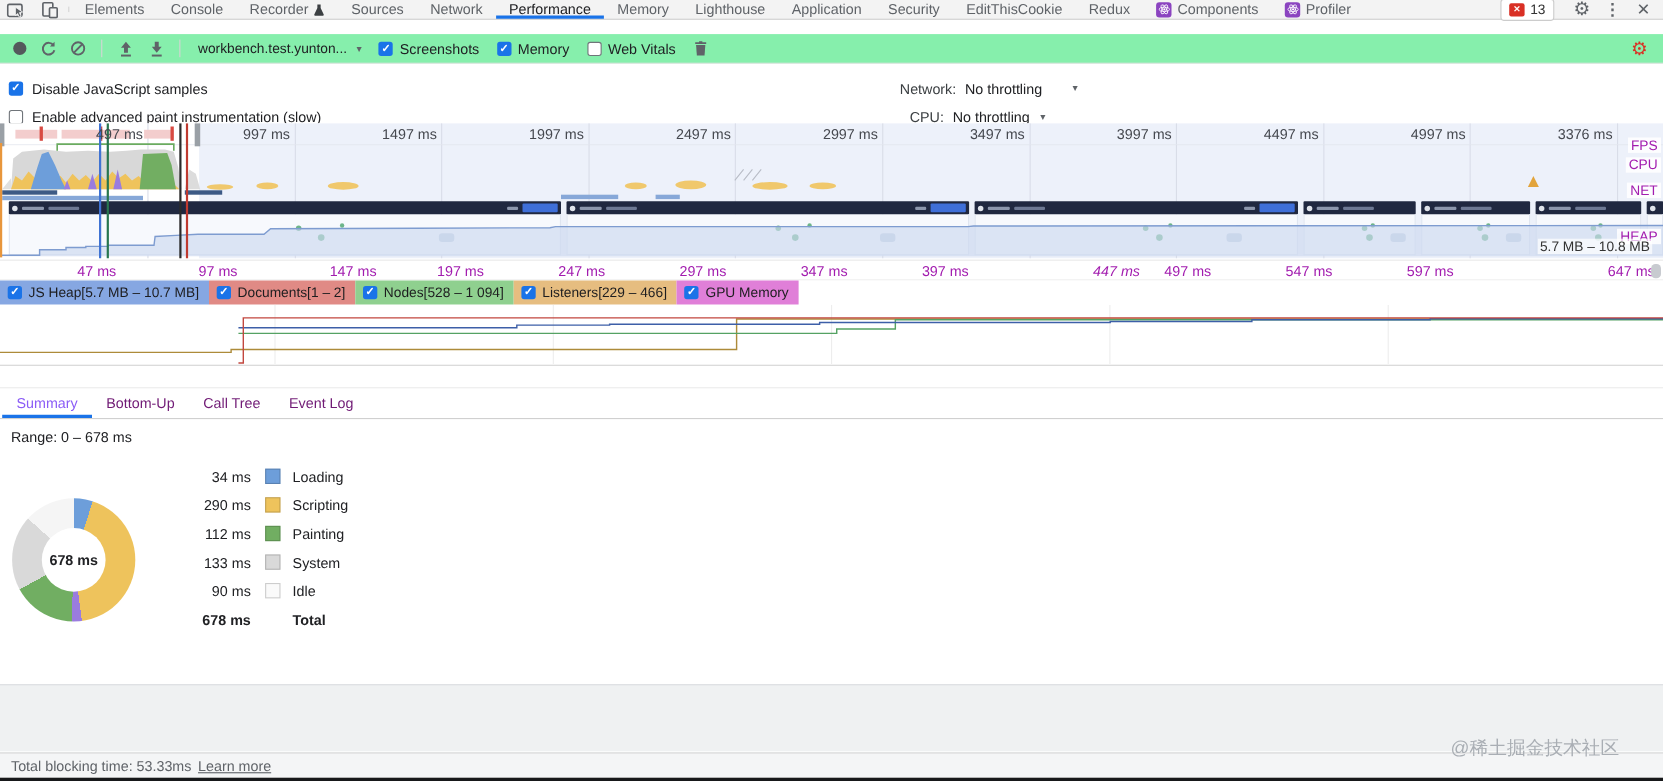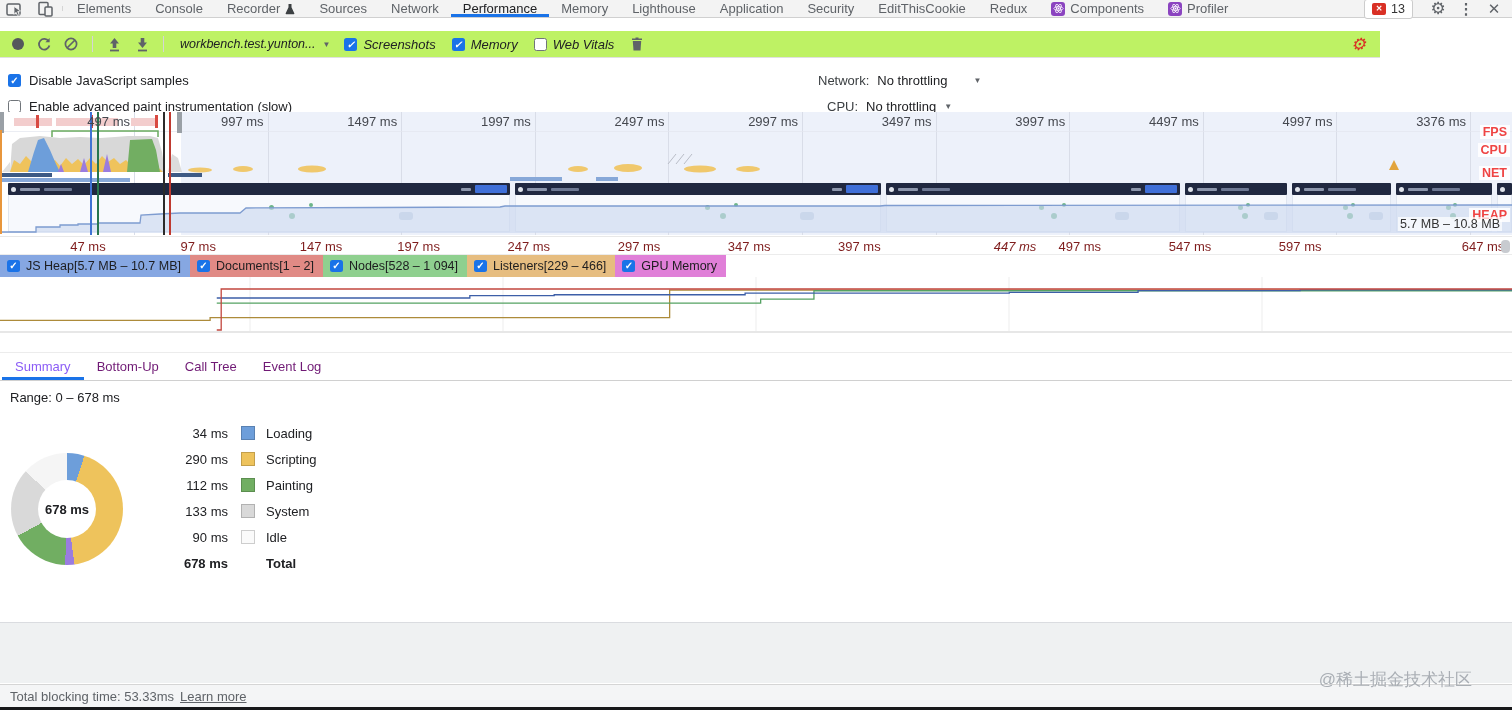--- a/index.html
+++ b/index.html
@@ -19,22 +19,22 @@
   .react-badge { width:14px; height:14px; border-radius:3px; background:#8b44c0; display:inline-flex;
                  align-items:center; justify-content:center; }
   .tabbar-right { margin-left:auto; display:flex; align-items:center; gap:4px; padding-right:6px; }
   .err-badge { display:flex; align-items:center; gap:5px; border:1px solid #ccc; background:#fff;
                border-radius:3px; padding:2px 7px; font-size:12.5px; color:#333; }
   .err-icon { width:14px; height:12px; background:#d93025; border-radius:2px; color:#fff; font-size:8px;
               line-height:12px; text-align:center; font-weight:bold; }
   .glyph-btn { color:#5f6368; font-size:15px; width:24px; text-align:center; cursor:pointer; }
 
   
-  .toolbar2 { position:absolute; left:0; top:31px; width:1380px; height:27px; background:#bef264;
-              border-bottom:1px solid #e0e0e0; display:flex; align-items:center; padding:0 6px; gap:10px;font-style:italic; }
+  .toolbar2 { position:absolute; left:0; top:31px; width:1512px; height:27px; background:#86efac;
+              border-bottom:1px solid #e0e0e0; display:flex; align-items:center; padding:0 6px; gap:10px; }
   .rec-dot { width:12px; height:12px; border-radius:50%; background:#54585c; margin-left:6px; }
   .t2-icon { color:#5f6368; display:flex; align-items:center; justify-content:center; width:18px; }
   .select-box { display:flex; align-items:center; gap:7px; font-size:12.5px; color:#202124; padding:2px 4px; cursor:pointer; }
   .caret { font-size:8px; color:#5f6368; }
   .cb-row { display:flex; align-items:center; gap:6px; font-size:13px; color:#202124; cursor:pointer; }
   .cb { width:13px; height:13px; border-radius:2.5px; flex:0 0 13px; }
   .cb.on { background:#1a73e8; color:#fff; font-size:10px; line-height:13px; text-align:center; font-weight:bold; }
   .cb.off { background:#fff; border:1.5px solid #70757a; }
   .gear-red { margin-left:auto; color:#d93025; font-size:17px; margin-right:8px; cursor:pointer; }
 
@@ -53,28 +53,28 @@
   .ov-orange { position:absolute; left:0; top:18px; width:2px; height:104px; background:#e8963c; }
   .film { position:absolute; top:71px; height:50px; }
   .film-head { height:12px; background:#202840; border-radius:1px; display:flex; align-items:center; padding:0 3px; gap:4px; }
   .dot { width:5px; height:5px; border-radius:50%; background:#dfe3ea; flex:0 0 5px; }
   .smudge { height:3px; background:#8c96ac; border-radius:1px; }
   .film-btn { width:32px; height:8px; background:#3f6fd8; border-radius:1px; }
   .film-body { height:37px; background:#f7f9fd; border:1px solid #dfe5f0; border-top:none; position:relative; }
   .blob { position:absolute; border-radius:50%; background:#3f9e63; opacity:.75; }
   .gblob { position:absolute; width:14px; height:8px; border-radius:3px; background:#c7d3e2; }
   .cursor { position:absolute; top:0; width:1.5px; height:123px; }
-  .lane-label { position:absolute; right:2px; font-size:12.5px; font-weight:bold; color:#ef4444;
+  .lane-label { position:absolute; right:2px; font-size:12.5px; font-weight:normal; color:#a21caf;
                 background:rgba(255,255,255,.85); padding:0 3px; }
   .heap-range { position:absolute; right:10px; top:105px; font-size:12.5px; color:#333; background:rgba(255,255,255,.7); padding:0 2px; }
 
   
   .ruler { position:absolute; left:0; top:236px; width:1512px; height:19px; background:#fff;
            border-top:1px solid #e8e8e8; border-bottom:1px solid #ececec; }
-  .ruler-label { position:absolute; top:2px; font-size:13px; color:#7f1d1d; transform:translateX(-50%); white-space:nowrap; }
+  .ruler-label { position:absolute; top:2px; font-size:13px; color:#a21caf; transform:translateX(-50%); white-space:nowrap; }
   .scroll-thumb { position:absolute; right:2px; top:3px; width:9px; height:13px; border-radius:4px; background:#c8cbd0; }
 
   
   .legend { position:absolute; left:0; top:255px; width:1512px; height:22px; background:#fff; display:flex; }
   .chip { display:flex; align-items:center; gap:6px; padding:0 9px 0 7px; font-size:12.5px; color:#1d1d1f; cursor:pointer; }
   .chip .cb { width:12px; height:12px; line-height:12px; }
 
   
   .counters { position:absolute; left:0; top:277px; width:1512px; height:56px; background:#fff; }
 

